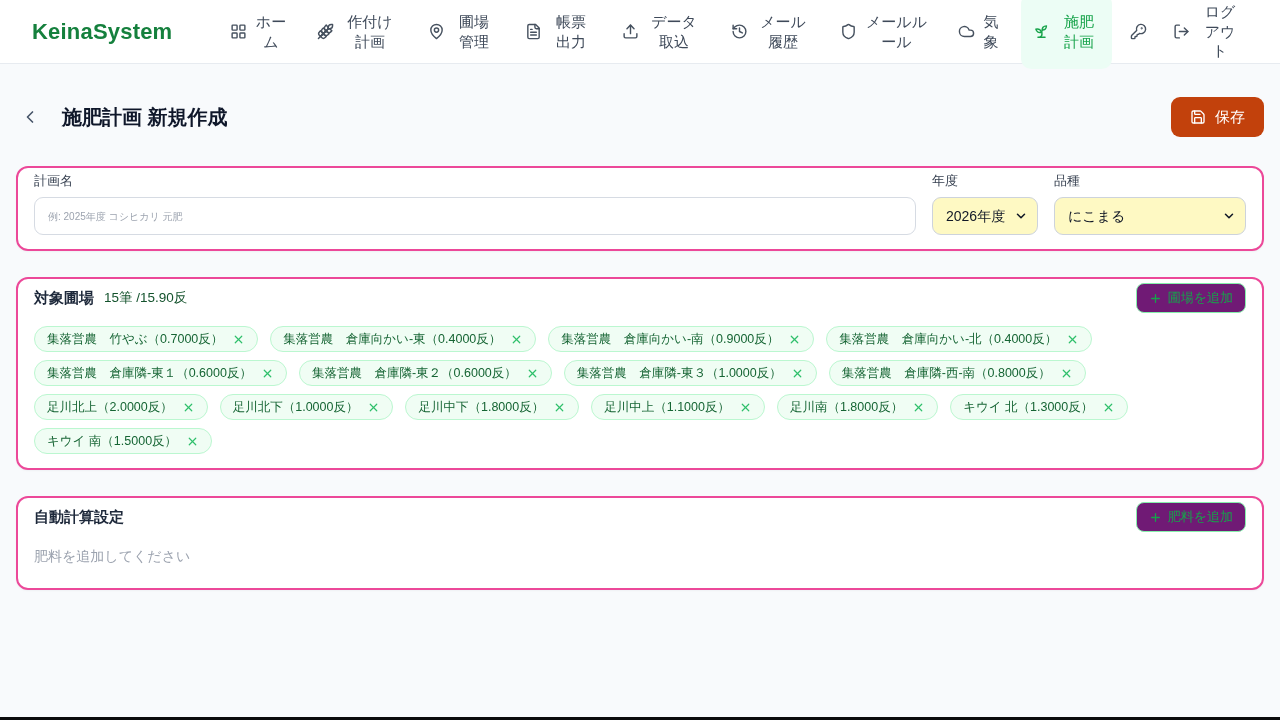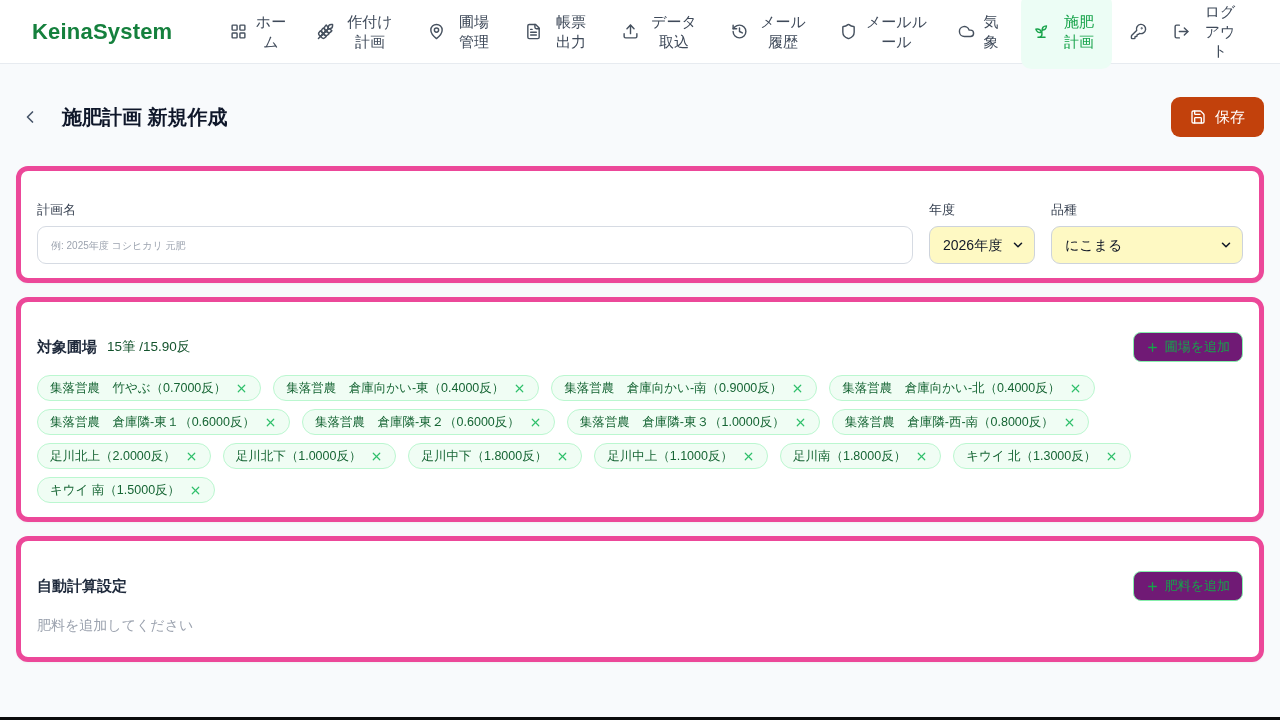--- a/index.html
+++ b/index.html
@@ -37,23 +37,23 @@
   .page-title { font-size:20px; font-weight:700; color:#0f172a; margin-left:18px; }
   .save-btn {
     margin-left:auto; display:flex; align-items:center; gap:9px;
     background:#c2410c; color:#ffffff; border:none; border-radius:9px;
     padding:0 19px; height:40px; font-size:15px; cursor:pointer;
     font-family:inherit;
   }
 
   
   .card {
-    background:#ffffff; border:5px solid #ec4899; border-radius:12px;
+    background:#ffffff; border:2px solid #ec4899; border-radius:12px;
     box-shadow:0 1px 2px rgba(15,23,42,.04);
-    margin:0 16px 14px 16px; padding:30px 16px 14px 16px;
+    margin:0 16px 26px 16px; padding:4px 16px 14px 16px;
   }
 
   
   .form-row { display:flex; gap:16px; }
   .form-col { display:flex; flex-direction:column; }
   .form-col.grow { flex:1; }
   .field-label { font-size:13px; color:#374151; margin-bottom:7px; }
   .text-input {
     height:38px; border:1px solid #d6dbe3; border-radius:9px;
     padding:0 13px; font-size:10px; color:#111827; width:100%;

